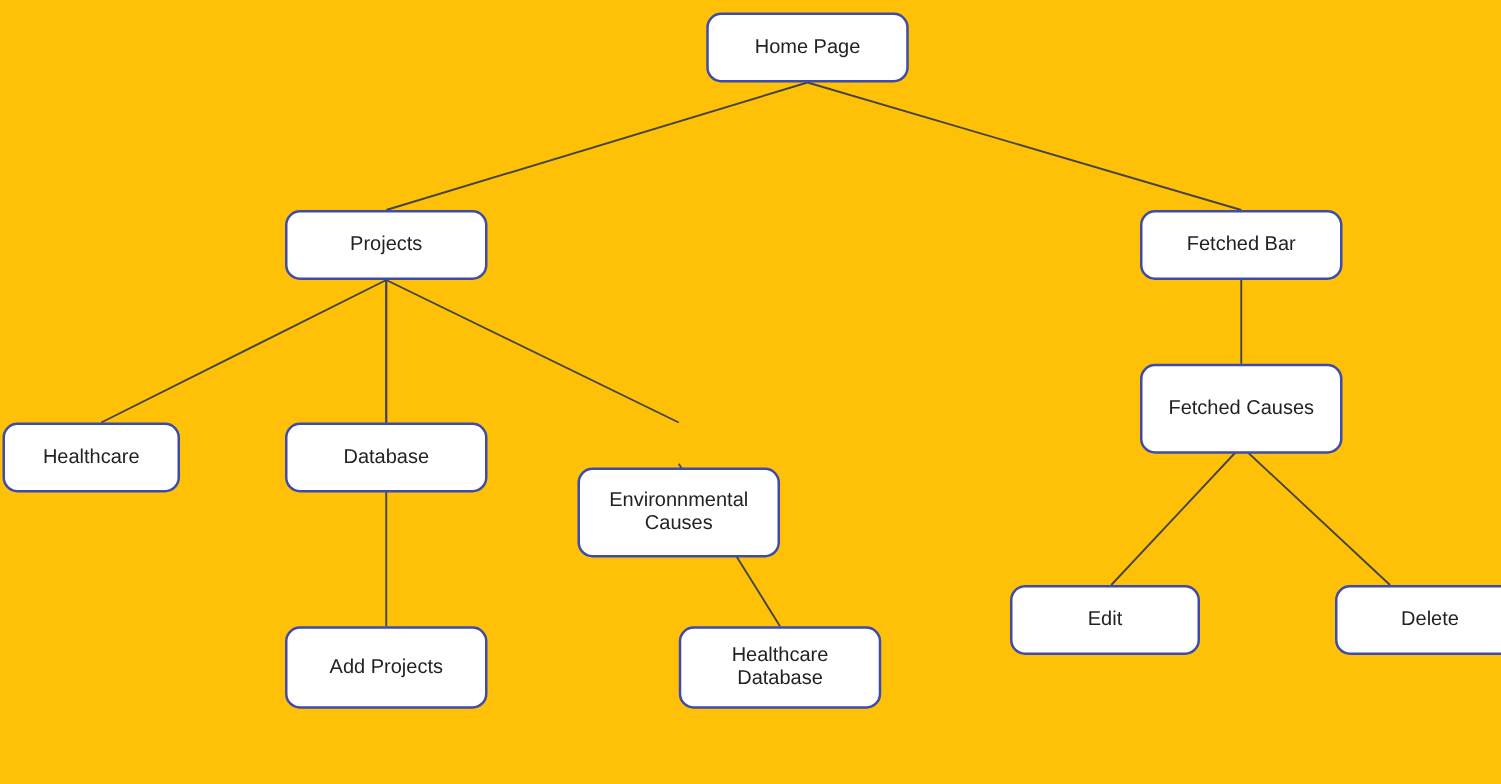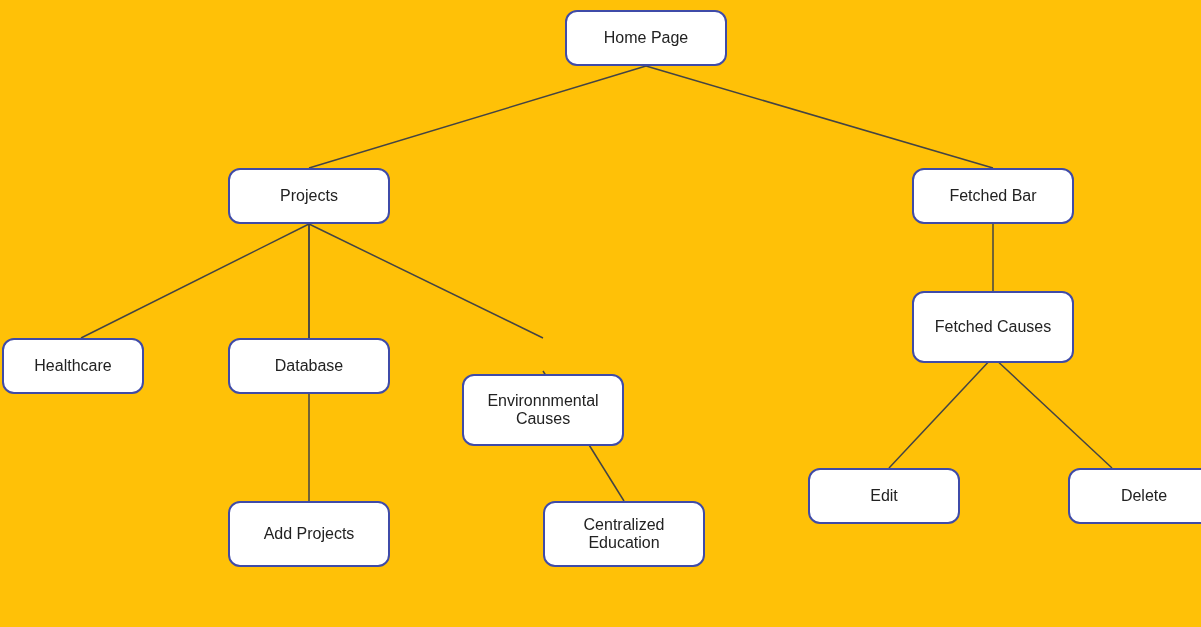--- a/index.html
+++ b/index.html
@@ -84,21 +84,21 @@
 
 <div class="node" style="left:912px;top:291px;width:162px;height:72px;">
   <span>Fetched Causes</span>
 </div>
 
 <div class="node" style="left:228px;top:501px;width:162px;height:66px;">
   <span>Add Projects</span>
 </div>
 
 <div class="node" style="left:543px;top:501px;width:162px;height:66px;">
-  <span>Centralized Education</span>
+  <span>Healthcare Database</span>
 </div>
 
 <div class="node" style="left:808px;top:468px;width:152px;height:56px;">
   <span>Edit</span>
 </div>
 
 <div class="node" style="left:1036px;top:468px;width:152px;height:56px;margin-left:32px;">
   <span>Delete</span>
 </div>
 

